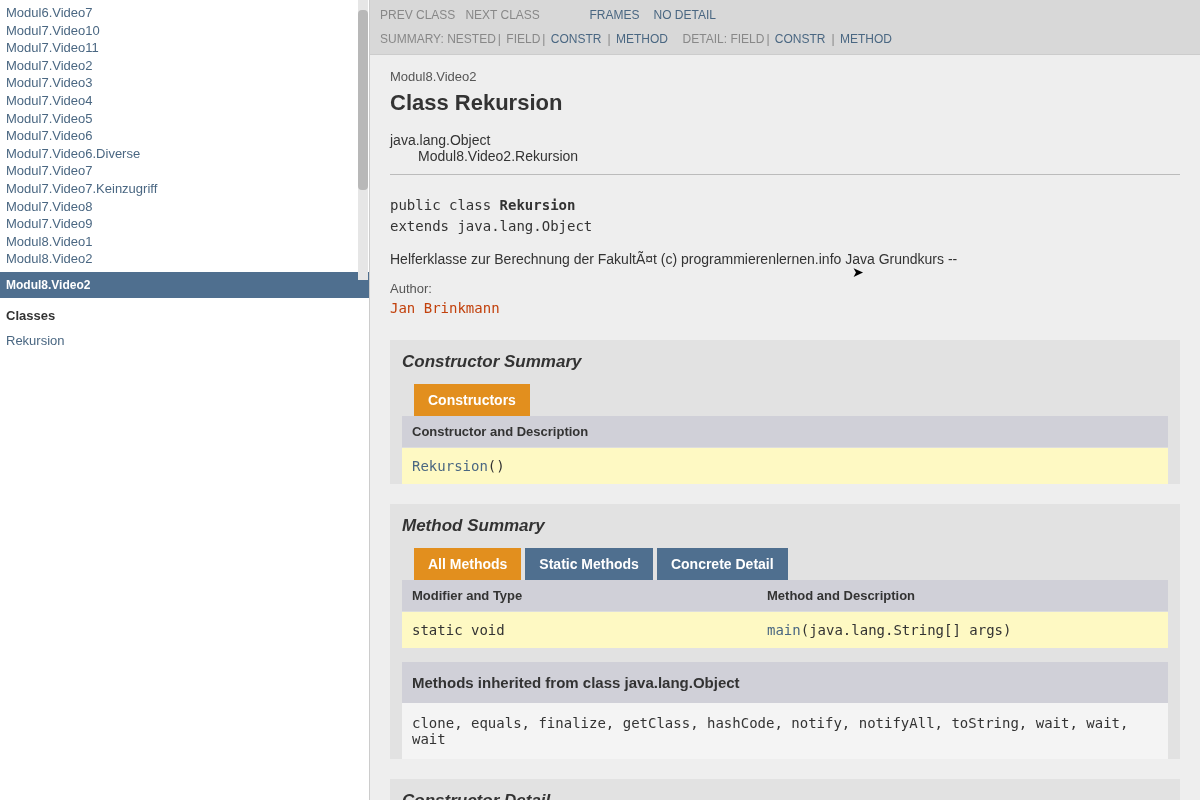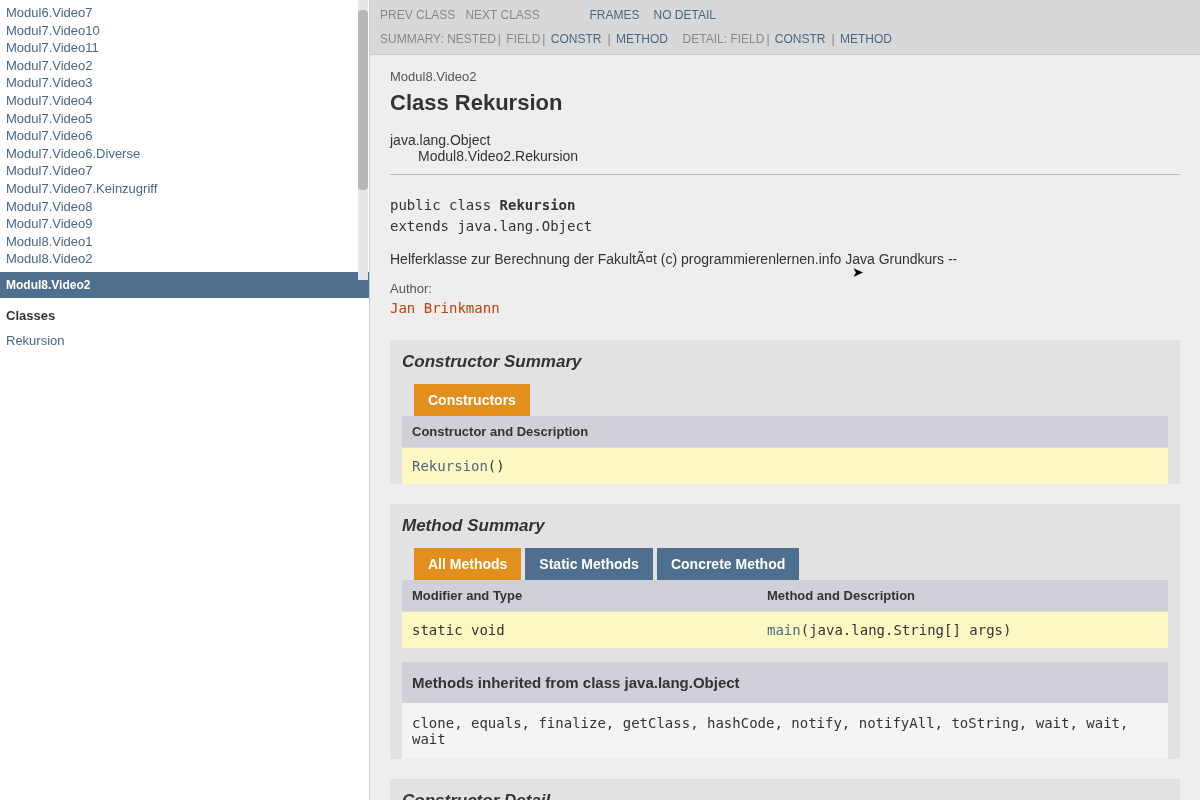--- a/index.html
+++ b/index.html
@@ -136,21 +136,21 @@
             <span><a class="link">Rekursion</a><span>()</span></span>
           </div>
         </div>
       </div>
 
       <div class="section">
         <div class="section-title">Method Summary</div>
         <div class="tab-row">
           <div class="tab tab-active">All Methods</div>
           <div class="tab tab-inactive">Static Methods</div>
-          <div class="tab tab-inactive">Concrete Method</div>
+          <div class="tab tab-inactive">Concrete Detail</div>
         </div>
         <div class="table">
           <div class="table-header">
             <div class="col1">Modifier and Type</div>
             <div>Method and Description</div>
           </div>
           <div class="table-row">
             <div class="col1">static void</div>
             <div><a class="link">main</a><span>(java.lang.String[] args)</span></div>
           </div>

